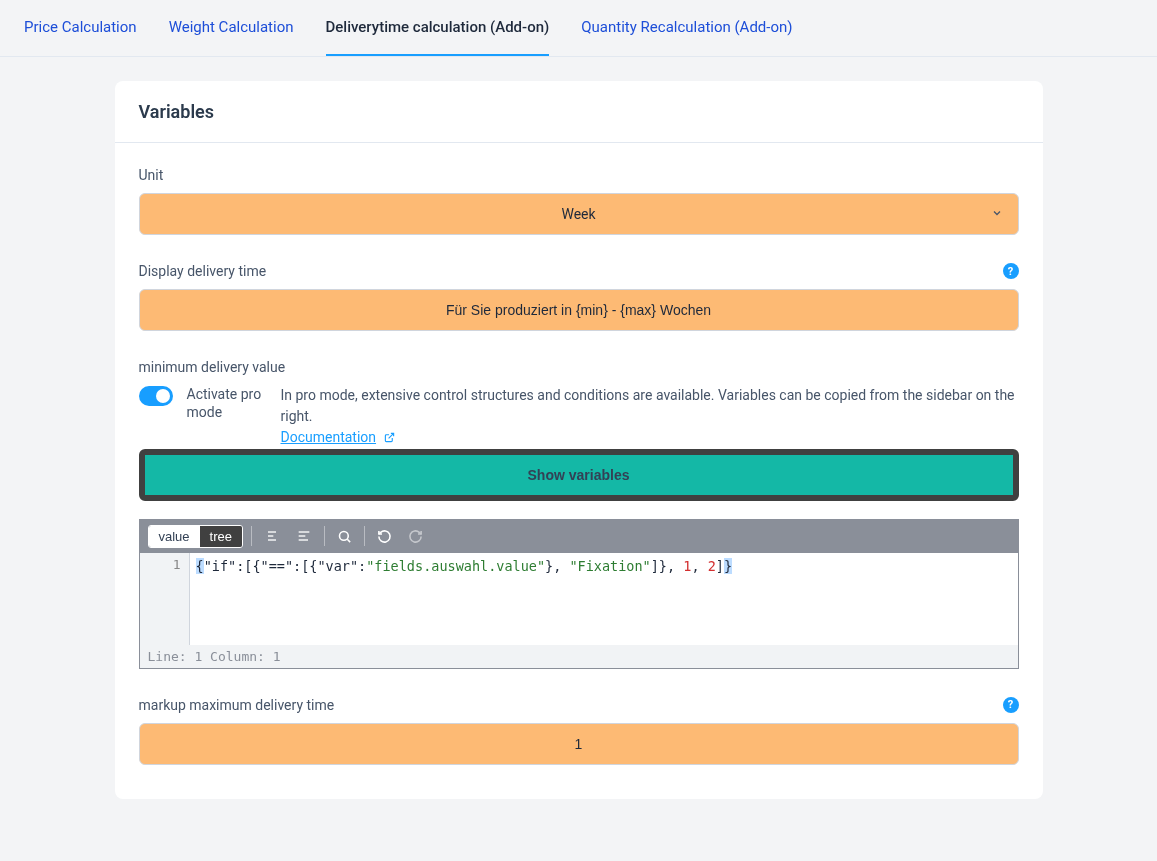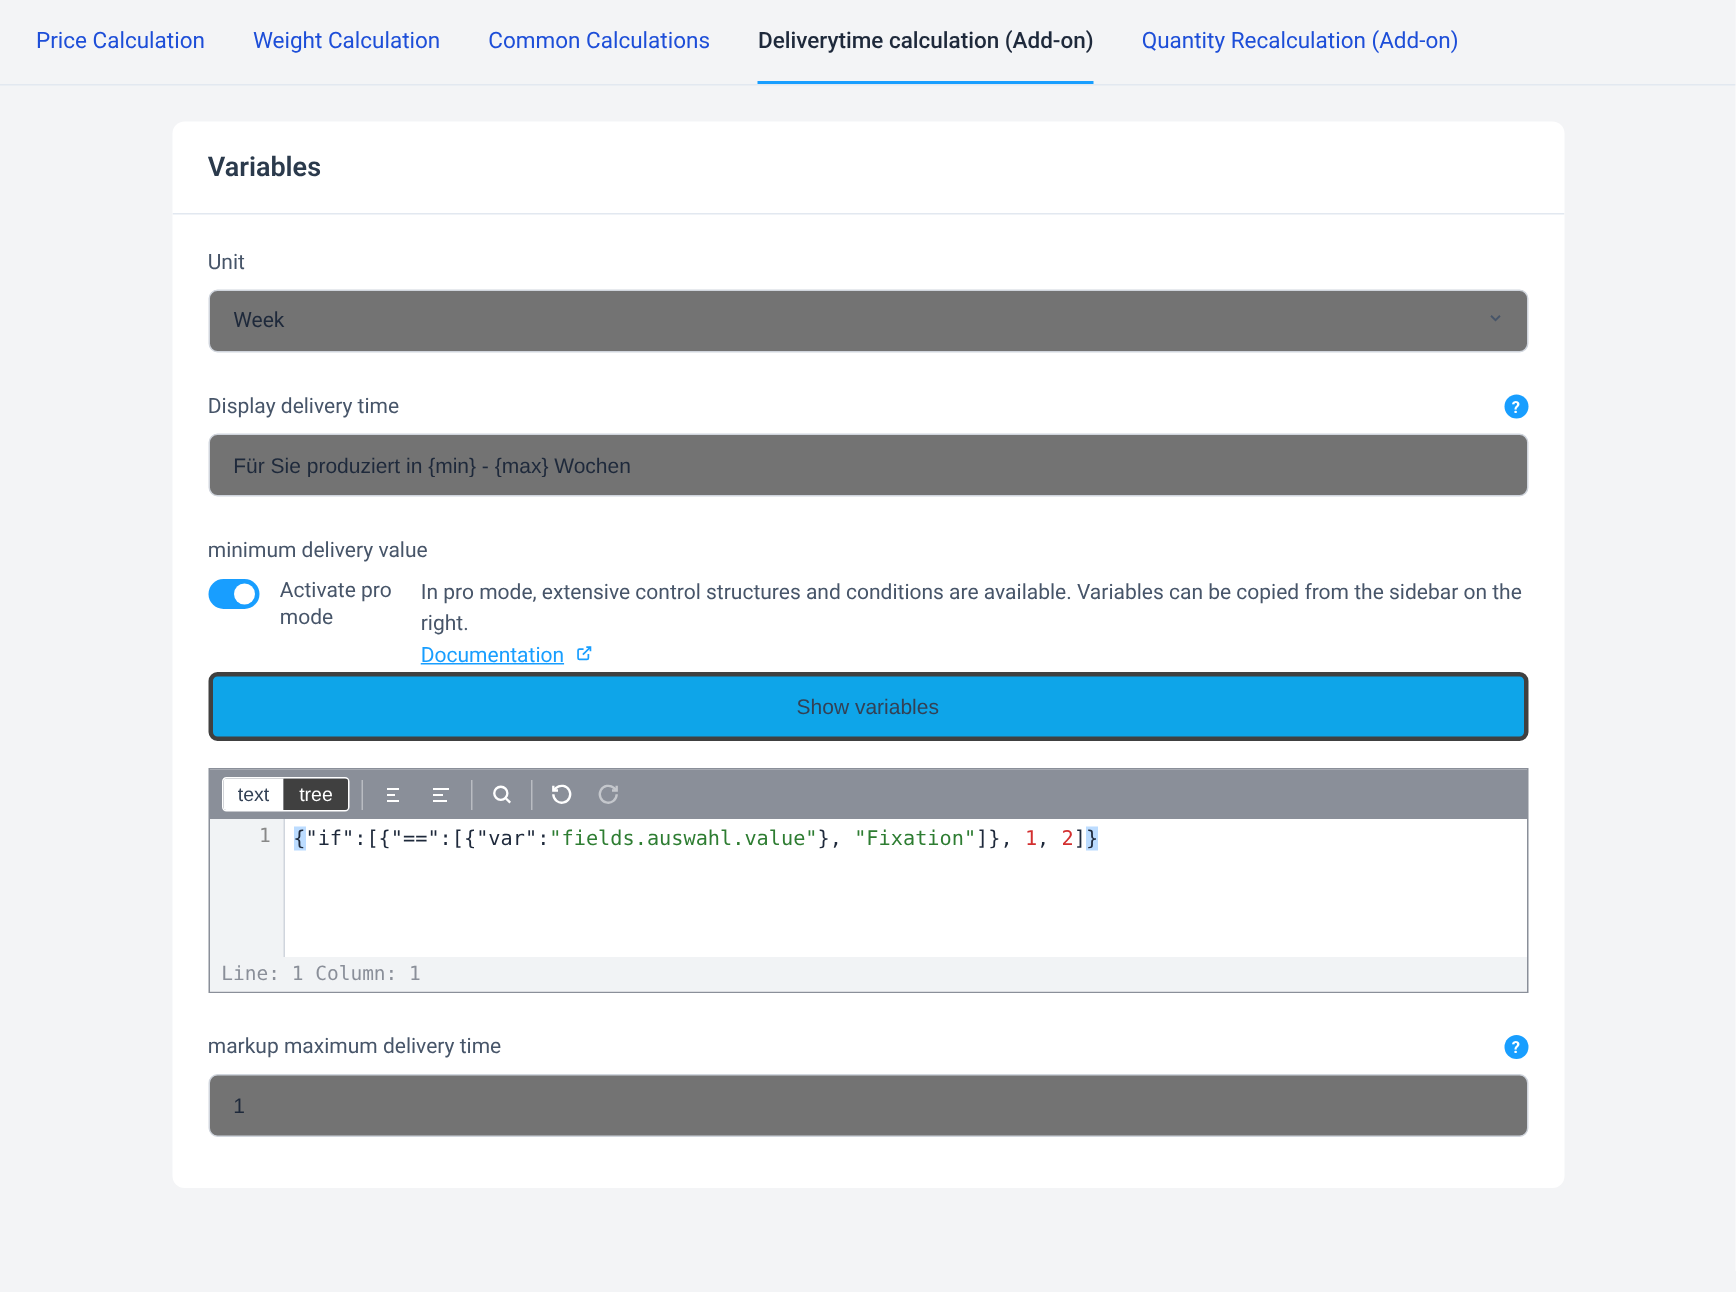--- a/index.html
+++ b/index.html
@@ -78,23 +78,24 @@
     }
     .select-wrapper {
       position: relative;
     }
     .select, .text-input {
       width: 100%;
       padding: 12px 16px;
       border: 1px solid #d0d5dd;
       border-radius: 6px;
       font-size: 14px;
-      background: #737373;
+      background: #fdba74;
       color: #1e293b;
       appearance: none;
+      text-align: center;
     }
     .select-chevron {
       position: absolute;
       right: 16px;
       top: 50%;
       transform: translateY(-50%);
       pointer-events: none;
       color: #475569;
     }
     .toggle-row {
@@ -142,26 +143,26 @@
     }
     .external-icon {
       display: inline-block;
       margin-left: 4px;
       color: #189eff;
       vertical-align: middle;
     }
     .show-vars-btn {
       width: 100%;
       padding: 12px;
-      border: 3px solid #404040;
+      border: 6px solid #404040;
       border-radius: 6px;
-      background: #0ea5e9;
+      background: #14b8a6;
       color: #334155;
       font-size: 14px;
-      font-weight: 400;
+      font-weight: 700;
       cursor: pointer;
       margin-bottom: 18px;
     }
     .editor {
       border: 1px solid #8a8f99;
     }
     .editor-toolbar {
       display: flex;
       align-items: center;
       background: #8a8f99;
@@ -235,21 +236,20 @@
       padding: 4px 8px;
       background: #f1f3f5;
     }
   </style>
 </head>
 <body>
 
 <div class="tabs">
   <div class="tab">Price Calculation</div>
   <div class="tab">Weight Calculation</div>
-  <div class="tab">Common Calculations</div>
   <div class="tab active">Deliverytime calculation (Add-on)</div>
   <div class="tab">Quantity Recalculation (Add-on)</div>
 </div>
 
 <div class="container">
   <div class="card">
     <div class="card-header">
       <h2>Variables</h2>
     </div>
     <div class="card-body">
@@ -296,21 +296,21 @@
             </span>
           </div>
         </div>
 
         <button class="show-vars-btn">Show variables</button>
 
         
         <div class="editor">
           <div class="editor-toolbar">
             <div class="mode-toggle">
-              <button class="mode-btn">text</button>
+              <button class="mode-btn">value</button>
               <button class="mode-btn active">tree</button>
             </div>
             <div class="toolbar-sep"></div>
             <div class="toolbar-icon">
               <svg width="16" height="16" viewBox="0 0 24 24" fill="none" stroke="currentColor" stroke-width="2">
                   <line x1="6" y1="6" x2="18" y2="6"></line>
                   <line x1="6" y1="12" x2="14" y2="12"></line>
                   <line x1="6" y1="18" x2="18" y2="18"></line>
                 </svg>
             </div>

